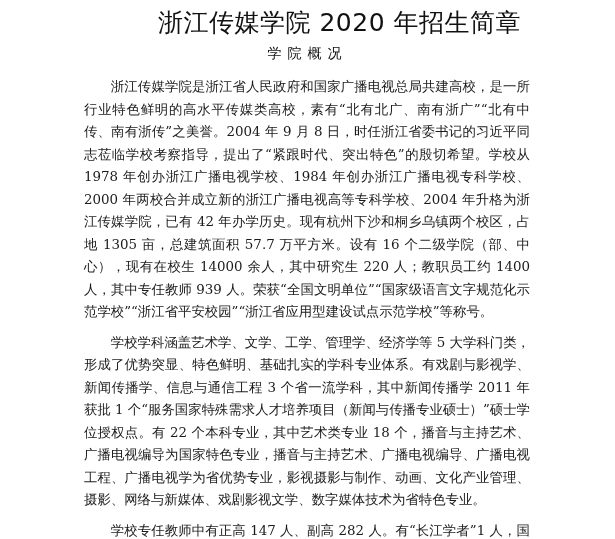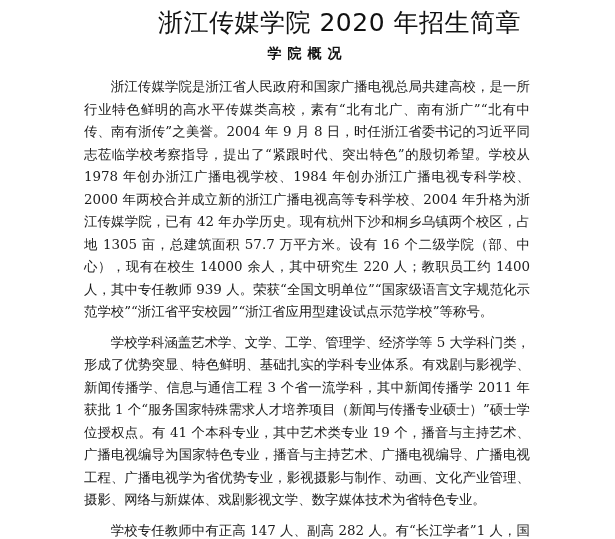--- a/index.html
+++ b/index.html
@@ -3,28 +3,28 @@
 <meta charset="utf-8">
 <style>
   html, body { margin:0; padding:0; background:#ffffff; }
   body { width:615px; height:539px; overflow:hidden; position:relative;
          font-family:"DejaVu Serif", "Liberation Serif", serif; color:#111; }
   .title { position:absolute; top:6px; left:0; width:615px; text-align:center;
            font-family:"DejaVu Sans", "Liberation Sans", sans-serif;
            font-size:25px; line-height:34px; letter-spacing:0.5px; color:#111;padding-left:32px; }
   .subtitle { position:absolute; top:42px; left:0; width:615px; text-align:center;
               font-family:"DejaVu Sans", "Liberation Sans", sans-serif;
-              font-size:14px; line-height:22px; letter-spacing:6px; color:#111;font-weight:bold; }
+              font-size:14px; line-height:22px; letter-spacing:6px; color:#111; }
   .body { position:absolute; top:68px; left:76px; width:462px;
           font-size:13.4px; line-height:22.5px; text-align:justify; color:#1a1a1a; }
   .body p { margin:8px; text-indent:2em; }
 </style>
 </head>
 <body>
 
 <div class="title">浙江传媒学院 2020 年招生简章</div>
 <div class="subtitle">学院概况</div>
 
 <div class="body">
   <p>浙江传媒学院是浙江省人民政府和国家广播电视总局共建高校，是一所行业特色鲜明的高水平传媒类高校，素有“北有北广、南有浙广”“北有中传、南有浙传”之美誉。2004 年 9 月 8 日，时任浙江省委书记的习近平同志莅临学校考察指导，提出了“紧跟时代、突出特色”的殷切希望。学校从 1978 年创办浙江广播电视学校、1984 年创办浙江广播电视专科学校、2000 年两校合并成立新的浙江广播电视高等专科学校、2004 年升格为浙江传媒学院，已有 42 年办学历史。现有杭州下沙和桐乡乌镇两个校区，占地 1305 亩，总建筑面积 57.7 万平方米。设有 16 个二级学院（部、中心），现有在校生 14000 余人，其中研究生 220 人；教职员工约 1400 人，其中专任教师 939 人。荣获“全国文明单位”“国家级语言文字规范化示范学校”“浙江省平安校园”“浙江省应用型建设试点示范学校”等称号。</p>
-  <p>学校学科涵盖艺术学、文学、工学、管理学、经济学等 5 大学科门类，形成了优势突显、特色鲜明、基础扎实的学科专业体系。有戏剧与影视学、新闻传播学、信息与通信工程 3 个省一流学科，其中新闻传播学 2011 年获批 1 个“服务国家特殊需求人才培养项目（新闻与传播专业硕士）”硕士学位授权点。有 41 个本科专业，其中艺术类专业 19 个，播音与主持艺术、广播电视编导为国家特色专业，播音与主持艺术、广播电视编导、广播电视工程、广播电视学为省优势专业，影视摄影与制作、动画、文化产业管理、摄影、网络与新媒体、戏剧影视文学、数字媒体技术为省特色专业。</p>
+  <p>学校学科涵盖艺术学、文学、工学、管理学、经济学等 5 大学科门类，形成了优势突显、特色鲜明、基础扎实的学科专业体系。有戏剧与影视学、新闻传播学、信息与通信工程 3 个省一流学科，其中新闻传播学 2011 年获批 1 个“服务国家特殊需求人才培养项目（新闻与传播专业硕士）”硕士学位授权点。有 22 个本科专业，其中艺术类专业 18 个，播音与主持艺术、广播电视编导为国家特色专业，播音与主持艺术、广播电视编导、广播电视工程、广播电视学为省优势专业，影视摄影与制作、动画、文化产业管理、摄影、网络与新媒体、戏剧影视文学、数字媒体技术为省特色专业。</p>
   <p>学校专任教师中有正高 147 人、副高 282 人。有“长江学者”1 人，国家“千人计划”1 人，国家“万人计划”1 人，“新世纪百千万人才工程”1 人，教育部“新世纪优秀人才”1 人，中宣部“四个一批”2 人，全国优秀教师 2 人，享受国务院特殊津贴 5 人，省“钱江学者”3 人，省“151 人才工程”35 人，省高校中青年学科带头人 16 人，省优秀教师 5 人，省教学名师 4 人，“双师双能型”的行业高端人才 50 余人。</p>
 </div>
 
 </body></html>

